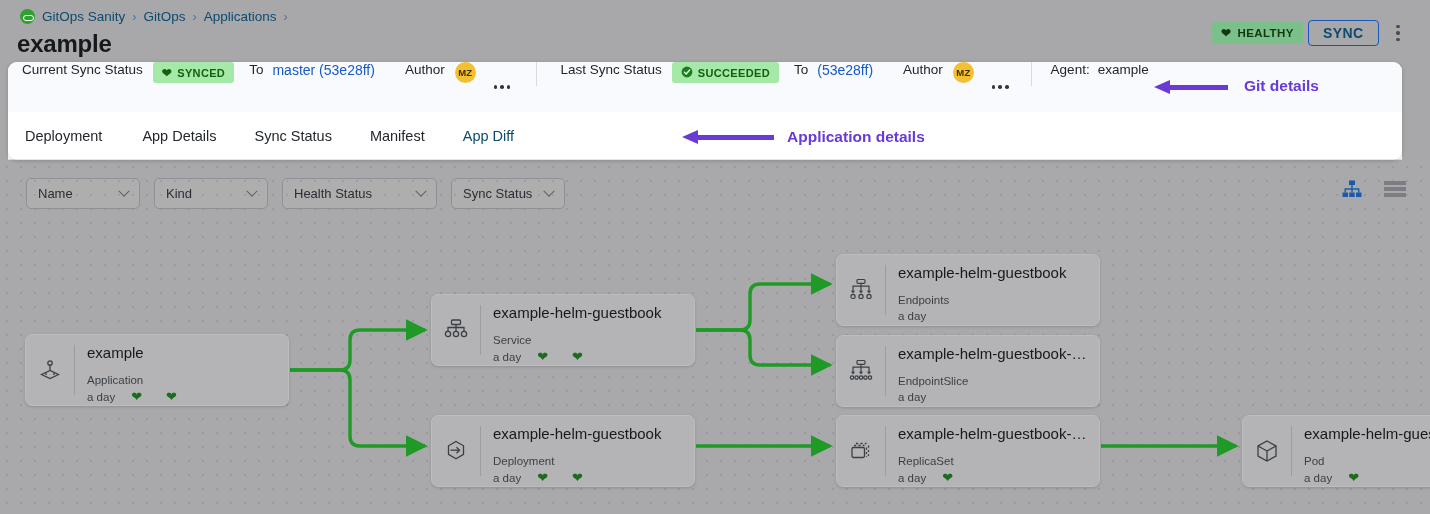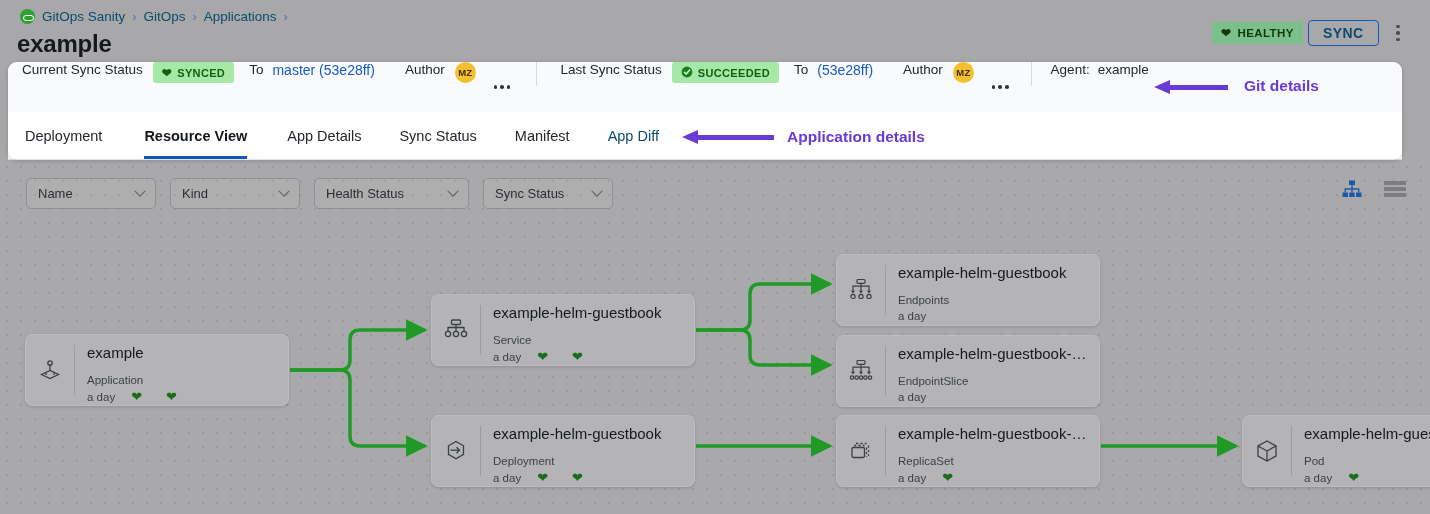--- a/index.html
+++ b/index.html
@@ -124,21 +124,21 @@
     position:absolute; left:0; top:160px; width:1430px; height:354px;
     background-color:#a9a9ab;
     background-image:radial-gradient(#9a9a9d 1px, transparent 1.1px);
     background-size:14px 14px;
     overflow:hidden;
   }
   .filters{
     position:absolute; left:26px; top:18px; display:flex; gap:14px;
   }
   .filter{
-    width:130px;height:31px;border:1px solid #8e9096;border-radius:5px;
+    width:114px;height:31px;border:1px solid #8e9096;border-radius:5px;
     background:rgba(255,255,255,.06);
     display:flex;align-items:center;justify-content:space-between;
     padding:0 11px; font-size:13px; color:#2b2e33; cursor:pointer;
   }
   .filter.w155{ width:155px; }
   .chev{ width:8px;height:8px;border-right:1.6px solid #5d6066;border-bottom:1.6px solid #5d6066;
          transform:rotate(45deg) translate(-2px,-2px); }
 
   .viewtoggles{ position:absolute; right:24px; top:20px; display:flex; gap:22px; align-items:center; }
 
@@ -250,23 +250,20 @@
   <div class="arrow" style="left:1154px; top:80px; width:74px;">
     <div class="shaft" style="width:58px;"></div>
       <div class="head"></div>
   </div>
   <div class="anno" style="left:1244px; top:77px; font-size:15.5px;">Git details</div>
 
   <div class="tabs">
     <div class="tab" style="margin-left:17px">
         <span>Deployment</span>
       </div>
-    <div class="tab active" style="margin-left:42px">
-        <span>Resource View</span>
-      </div>
     <div class="tab" style="margin-left:40px">
         <span>App Details</span>
       </div>
     <div class="tab" style="margin-left:38px">
         <span>Sync Status</span>
       </div>
     <div class="tab" style="margin-left:38px">
         <span>Manifest</span>
       </div>
     <div class="tab muted" style="margin-left:38px">

